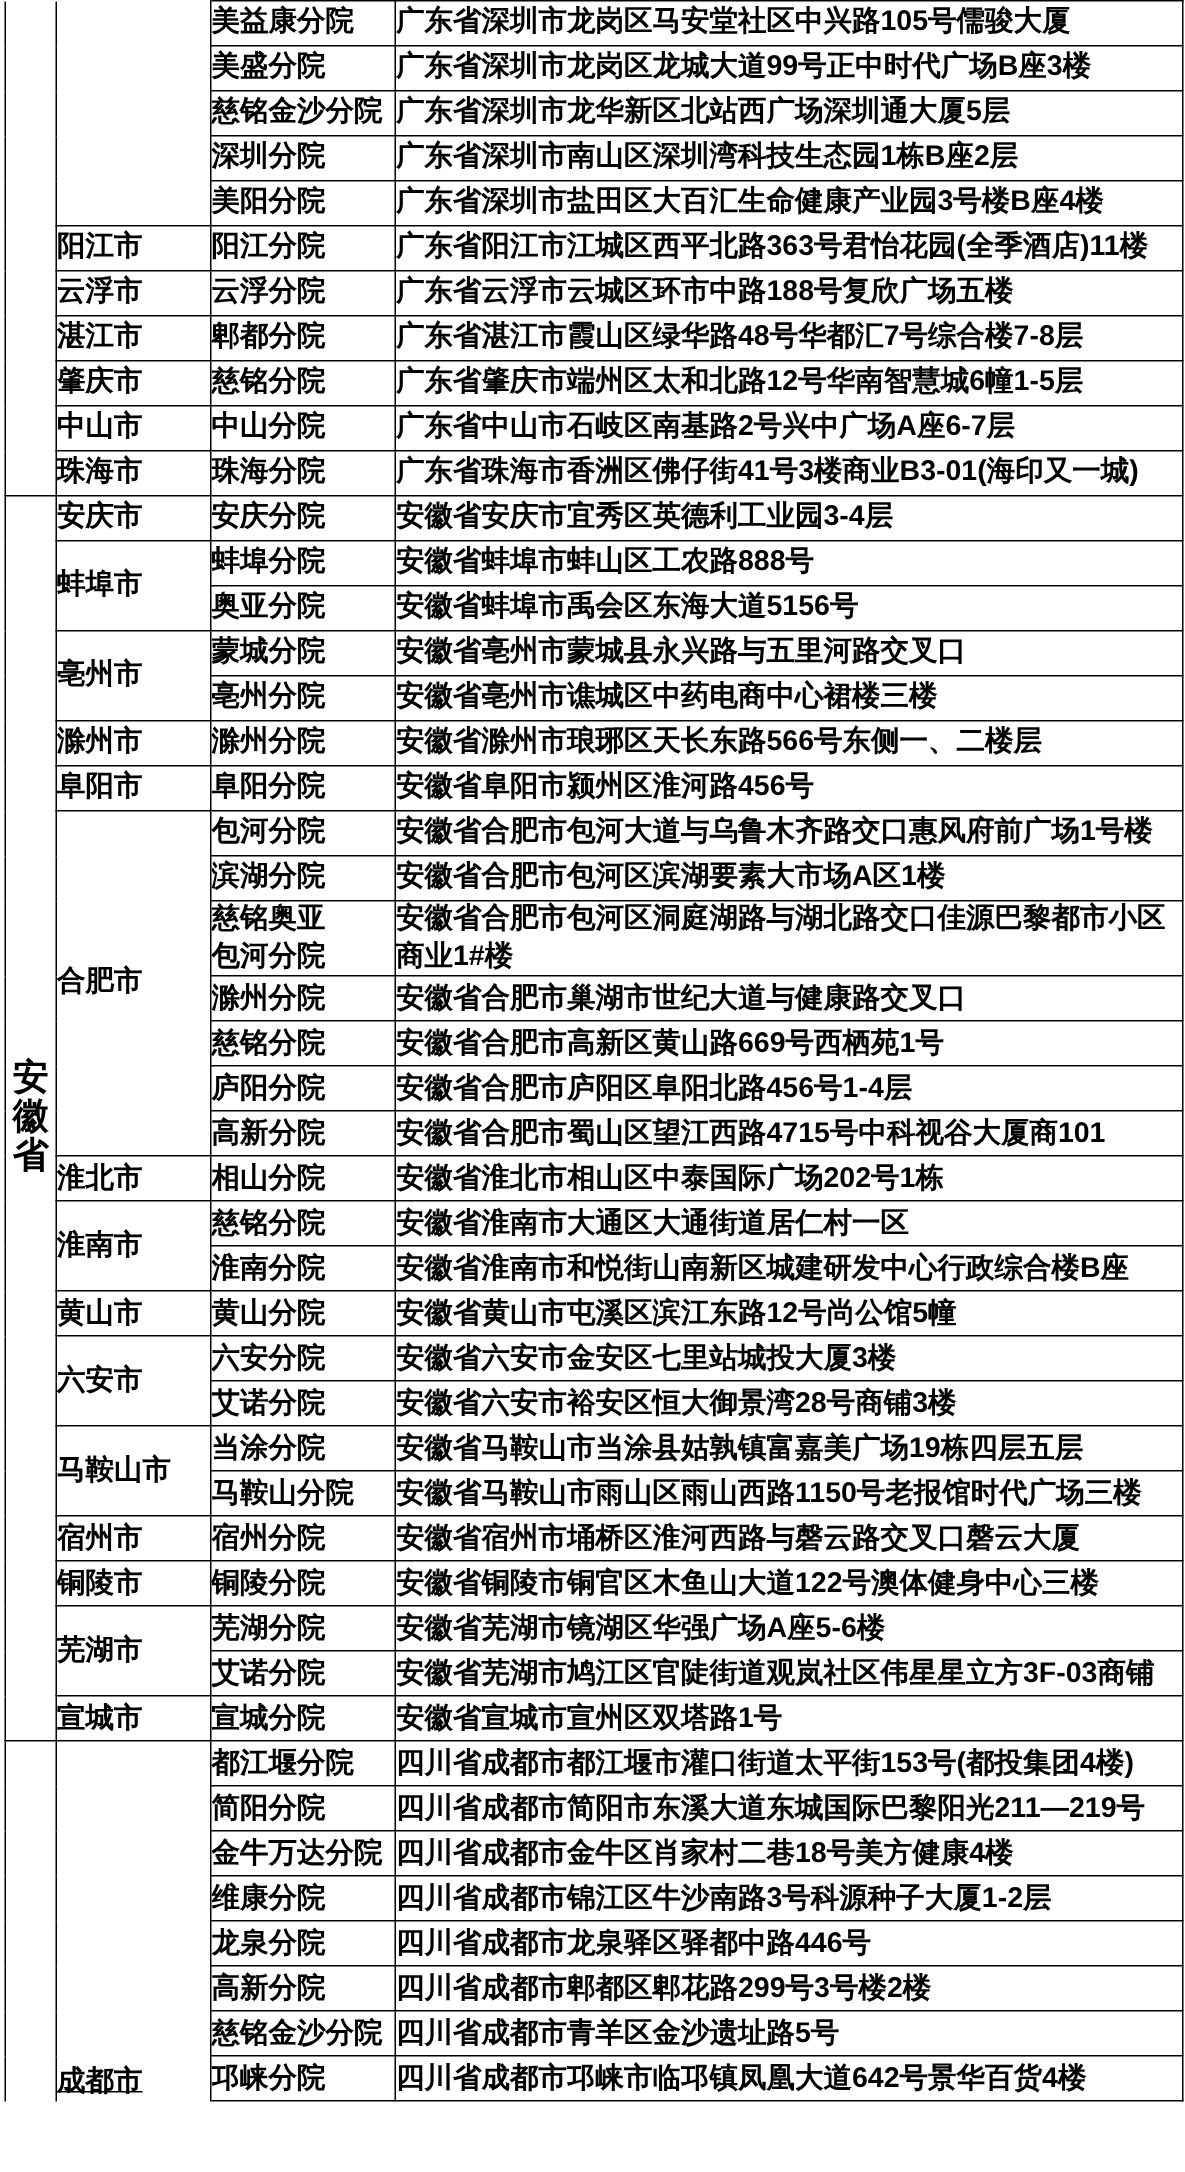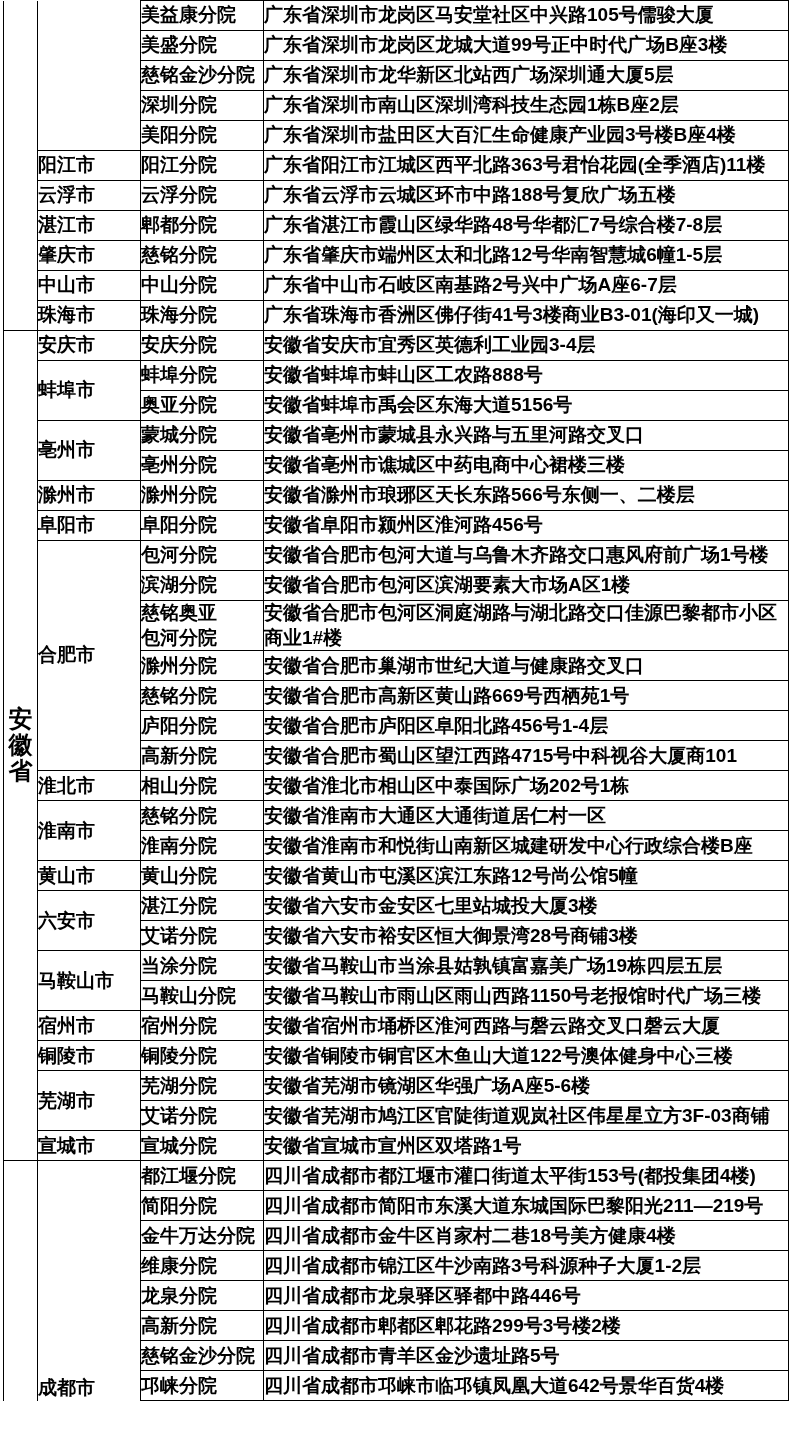--- a/index.html
+++ b/index.html
@@ -56,20 +56,21 @@
     padding: 1px 2px 1px 5px;
     word-break: break-all;
   }
   
   td.clip-above { border-top: none !important; }
   td.clip-below { border-bottom: none !important; }
   
   td.city-low {
     vertical-align: bottom;
     padding-bottom: 40px;
+    text-decoration: underline;
   }
 </style>
 </head>
 <body>
 
 <table class="addr">
   <colgroup>
     <col style="width:34px">
     <col style="width:103px">
     <col style="width:123px">
@@ -206,21 +207,21 @@
         <td class="branch">淮南分院</td>
         <td class="address">安徽省淮南市和悦街山南新区城建研发中心行政综合楼B座</td>
       </tr>
       <tr>
         <td class="city" rowspan="1">黄山市</td>
         <td class="branch">黄山分院</td>
         <td class="address">安徽省黄山市屯溪区滨江东路12号尚公馆5幢</td>
       </tr>
       <tr>
         <td class="city" rowspan="2">六安市</td>
-        <td class="branch">湛江分院</td>
+        <td class="branch">六安分院</td>
         <td class="address">安徽省六安市金安区七里站城投大厦3楼</td>
       </tr>
       <tr>
         <td class="branch">艾诺分院</td>
         <td class="address">安徽省六安市裕安区恒大御景湾28号商铺3楼</td>
       </tr>
       <tr>
         <td class="city" rowspan="2">马鞍山市</td>
         <td class="branch">当涂分院</td>
         <td class="address">安徽省马鞍山市当涂县姑孰镇富嘉美广场19栋四层五层</td>

